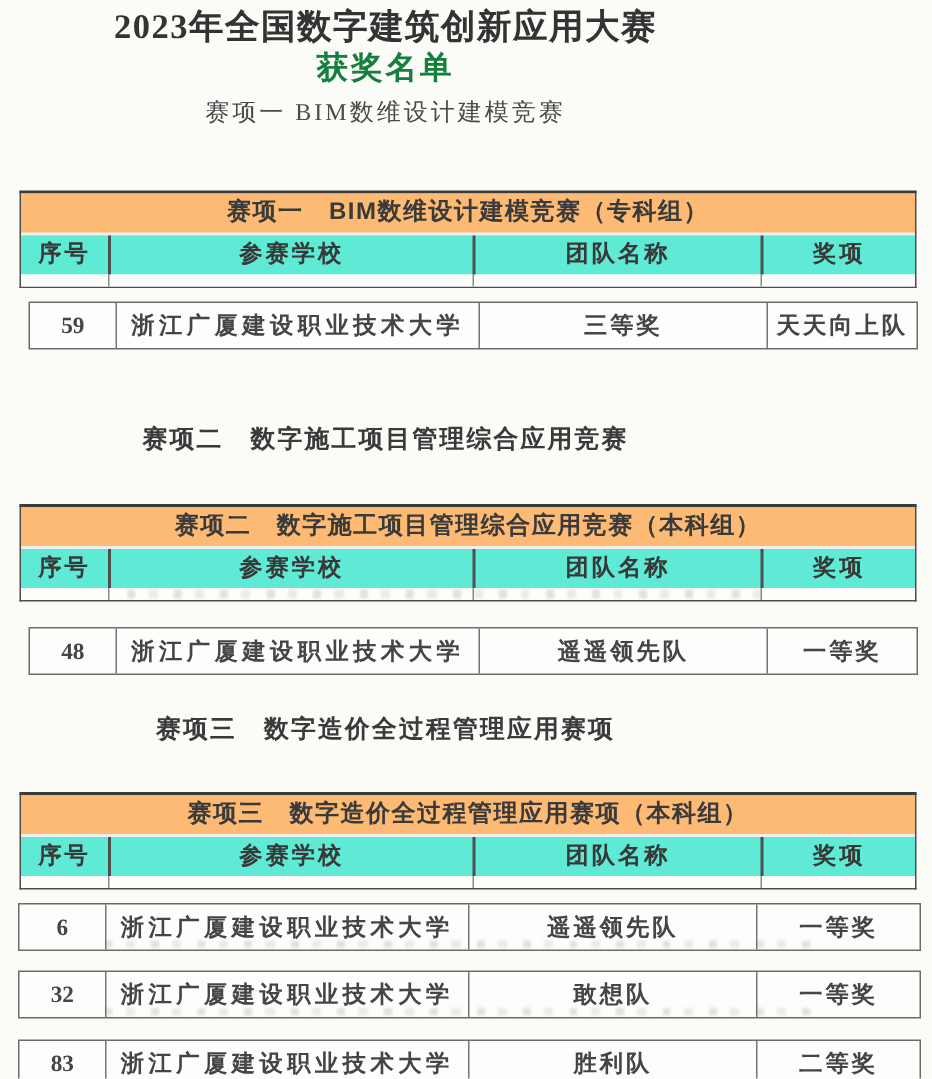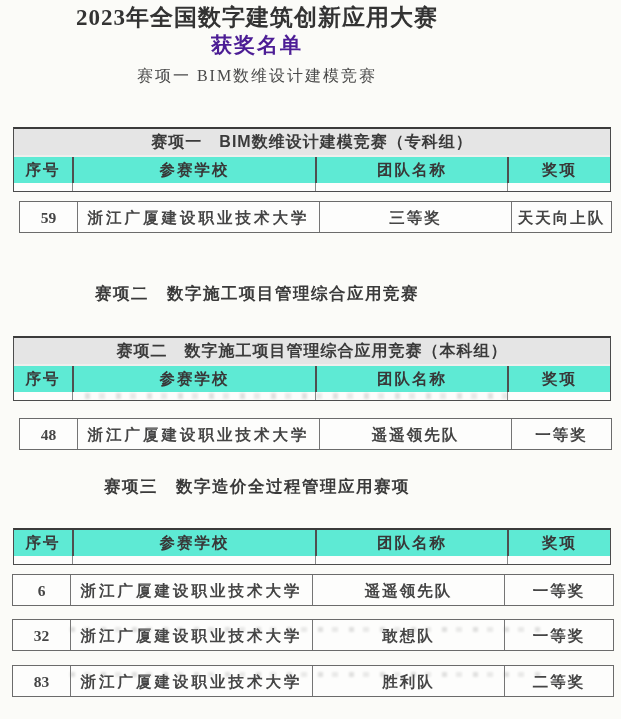--- a/index.html
+++ b/index.html
@@ -11,21 +11,21 @@
   }
   .page{position:relative;width:514px;height:719px;}
 
   
   .title1{
     padding-top:3px;text-align:center;
     font-size:23px;line-height:29px;font-weight:bold;color:#333;
     letter-spacing:1px;
   }
   .title2{
-    text-align:center;font-size:21px;line-height:26px;font-weight:bold;color:#4c1d95;
+    text-align:center;font-size:21px;line-height:26px;font-weight:bold;color:#15803d;
     letter-spacing:2px;
   }
   .subtitle{
     margin-top:7px;text-align:center;font-size:16px;line-height:22px;color:#4a4a4a;
     letter-spacing:2px;
   }
 
   
   .section-heading{
     text-align:center;font-weight:bold;font-size:16.5px;line-height:20px;color:#3a3a3a;
@@ -39,21 +39,21 @@
   .thead{
     box-sizing:border-box;
     margin-left:13px;width:598px;
     border:1px solid #4c4c4c;border-top:2px solid #3b3b3b;
     background:#fdfdfc;
   }
   .t1{margin-top:40px;}
   .t2{margin-top:33px;}
   .t3{margin-top:32px;}
   .band-title{
-    background:#e5e5e5;
+    background:#fdba74;
     border-bottom:2px solid #efefed;
     text-align:center;font-weight:bold;font-size:16px;line-height:20px;
     padding:3px 0;color:#3a3a3a;letter-spacing:1px;
     font-family:"Liberation Sans","DejaVu Sans",sans-serif;
   }
   .cols{
     display:grid;grid-template-columns:58px 243px 192px auto;
     background:#5eead4;
   }
   .cols .hcell{
@@ -153,20 +153,21 @@
   <div class="trow r48">
     <div class="cell">48</div>
     <div class="cell school">浙江广厦建设职业技术大学</div>
     <div class="cell team">遥遥领先队</div>
     <div class="cell award">一等奖</div>
   </div>
 
   <div class="section-heading sh3">赛项三　数字造价全过程管理应用赛项</div>
 
   <div class="thead t3">
+    <div class="band-title">赛项三　数字造价全过程管理应用赛项（本科组）</div>
     <div class="cols">
       <div class="hcell">序号</div>
       <div class="hcell">参赛学校</div>
       <div class="hcell">团队名称</div>
       <div class="hcell">奖项</div>
     </div>
     <div class="stub">
         <div></div>
         <div></div>
         <div></div>

